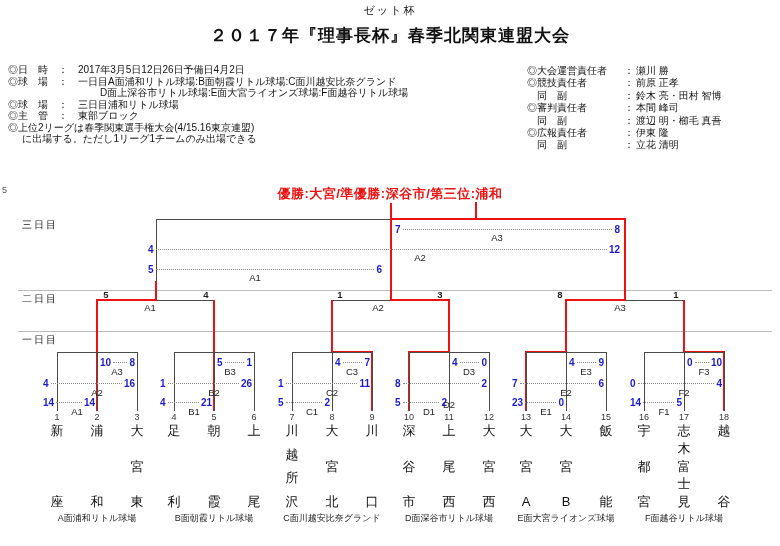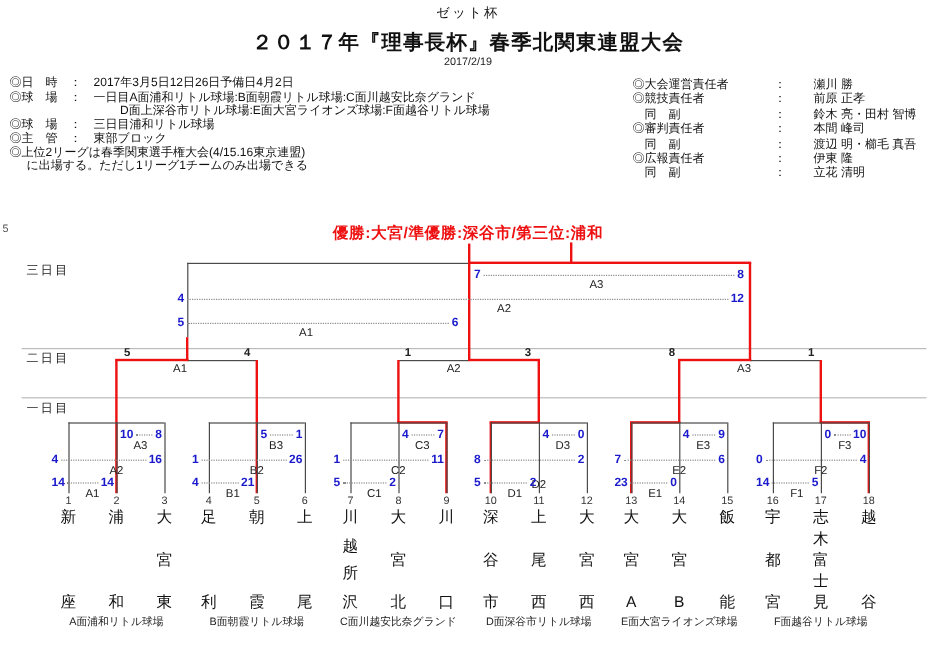--- a/index.html
+++ b/index.html
@@ -7,21 +7,21 @@
         font-family:"Liberation Sans",sans-serif;color:#111;}
   .abs{position:absolute;}
   .center{left:0;width:780px;text-align:center;}
   .cup{top:3px;font-size:11px;letter-spacing:2px;}
   .title{top:24px;font-size:17px;font-weight:bold;letter-spacing:1px;}
   .date{top:46px;font-size:9px;color:#222;}
   .info-left{left:8px;top:64px;font-size:10px;line-height:11.5px;white-space:nowrap;}
   .info-left .ind1{padding-left:92px;}
   .info-left .ind2{padding-left:14px;}
   .info-right{left:527px;top:65px;font-size:10px;line-height:12.4px;}
-  .staff-row{display:grid;grid-template-columns:97px 12px auto;white-space:nowrap;gap:21px;}
+  .staff-row{display:grid;grid-template-columns:97px 12px auto;white-space:nowrap;}
   .banner{top:185px;font-size:13px;font-weight:bold;color:#ee1111;letter-spacing:0.5px;}
   .margin-note{left:2px;top:185px;font-size:9px;color:#555;}
   .daylabel{font-size:10px;color:#222;letter-spacing:2px;}
   .divider{height:0;border-top:1px solid #bbb;}
   .hl{height:0;border-top:1px solid #4a4a4a;}
   .vl{width:0;border-left:1px solid #4a4a4a;}
   .rh{height:2px;background:#ee1111;}
   .rv{width:2px;background:#ee1111;}
   .mrow{display:flex;align-items:center;height:12px;}
   .dots{flex:1;border-top:1px dotted #8a8a8a;height:0;margin:0 2px;}
@@ -31,21 +31,20 @@
   .tname{transform:translateX(-50%);display:flex;flex-direction:column;justify-content:space-between;
          align-items:center;font-size:13px;color:#111;line-height:13px;}
   .venue{transform:translateX(-50%);font-size:9px;color:#222;white-space:nowrap;}
 </style>
 </head>
 <body>
 
 <div id="page">
   <div class="abs center cup">ゼット杯</div>
   <div class="abs center title">２０１７年『理事長杯』春季北関東連盟大会</div>
-  <div class="abs center date">2017/2/19</div>
 
   <div class="abs info-left">
     <div>◎日　時　：　2017年3月5日12日26日予備日4月2日</div>
     <div>◎球　場　：　一日目A面浦和リトル球場:B面朝霞リトル球場:C面川越安比奈グランド</div>
     <div class="ind1">D面上深谷市リトル球場:E面大宮ライオンズ球場:F面越谷リトル球場</div>
     <div>◎球　場　：　三日目浦和リトル球場</div>
     <div>◎主　管　：　東部ブロック</div>
     <div>◎上位2リーグは春季関東選手権大会(4/15.16東京連盟)</div>
     <div class="ind2">に出場する。ただし1リーグ1チームのみ出場できる</div>
   </div>

